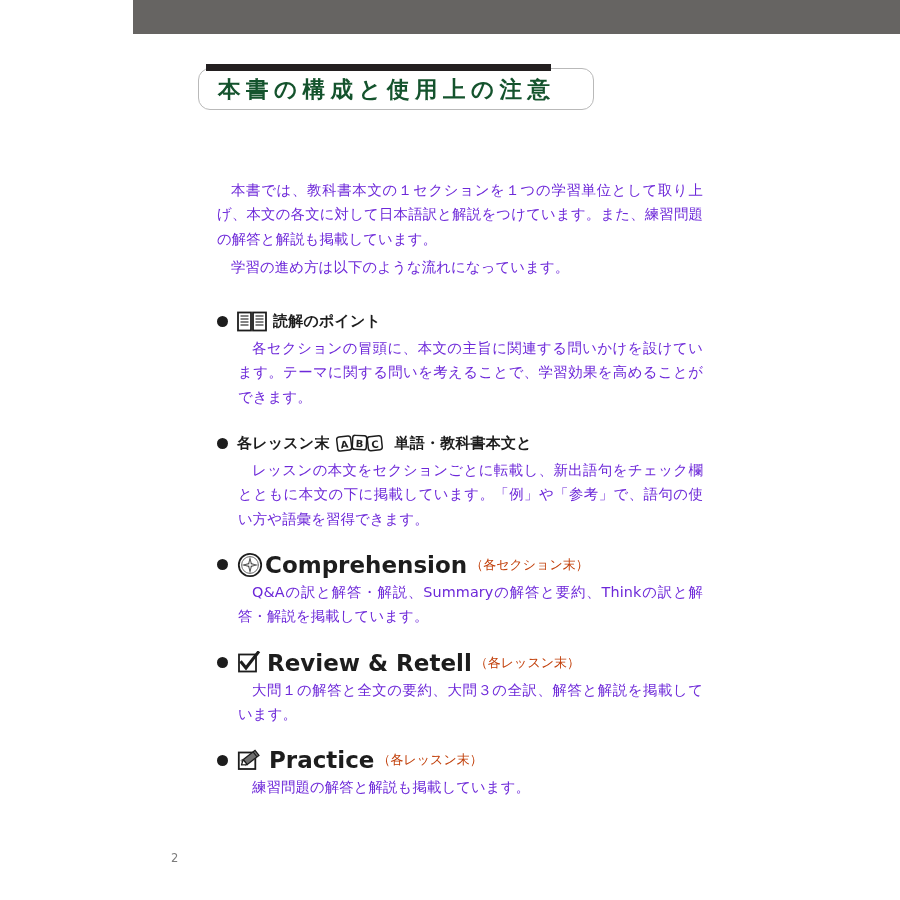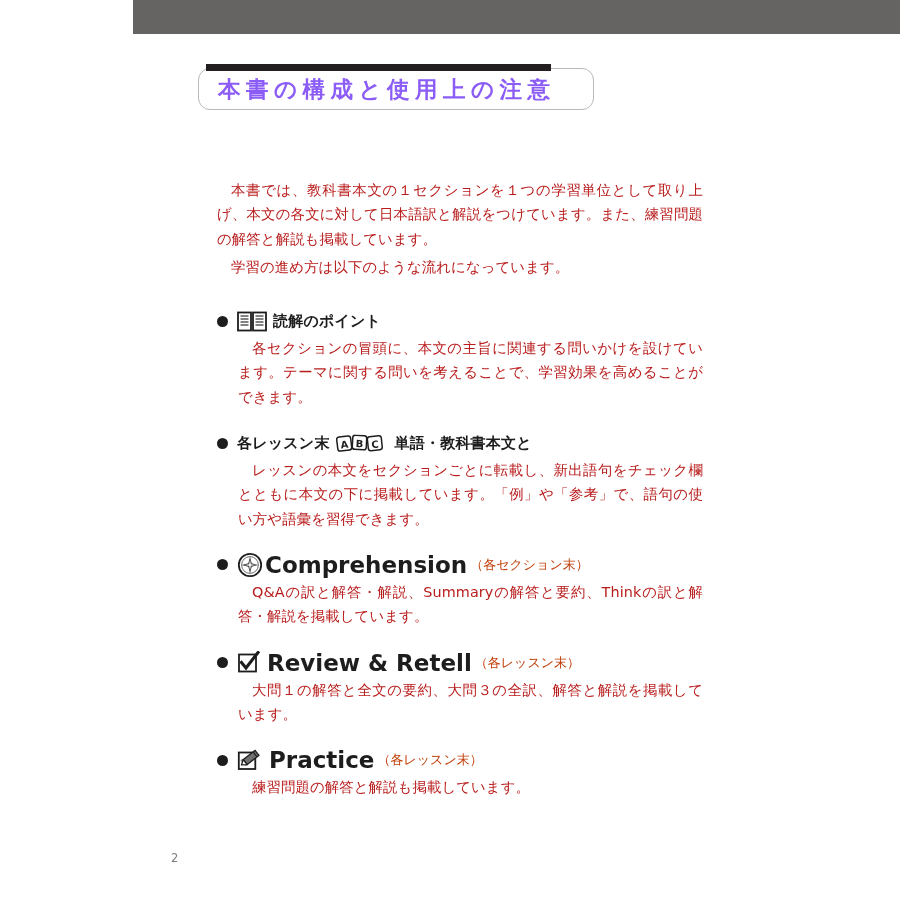--- a/index.html
+++ b/index.html
@@ -62,35 +62,35 @@
     height: 7px;
     background: #231f20;
   }
   .title-text {
     position: absolute;
     left: 20px;
     top: 10px;
     font-size: 22.5px;
     font-weight: 600;
     letter-spacing: 5.5px;
-    color: #8b5cf6;
+    color: #14532d;
     white-space: nowrap;
   }
 
   
   .content {
     position: absolute;
     left: 217px;
     top: 178px;
     width: 486px;
   }
   .para {
     font-size: 14.4px;
     line-height: 24.3px;
-    color: #b91c1c;
+    color: #6d28d9;
     text-align: justify;
     margin: 0;
     letter-spacing: 0.1px;
   }
   .para.indent { text-indent: 14px; }
 
   .intro { margin-bottom: 0; }
   .intro .para + .para { margin-top: 4px; }
 
   

